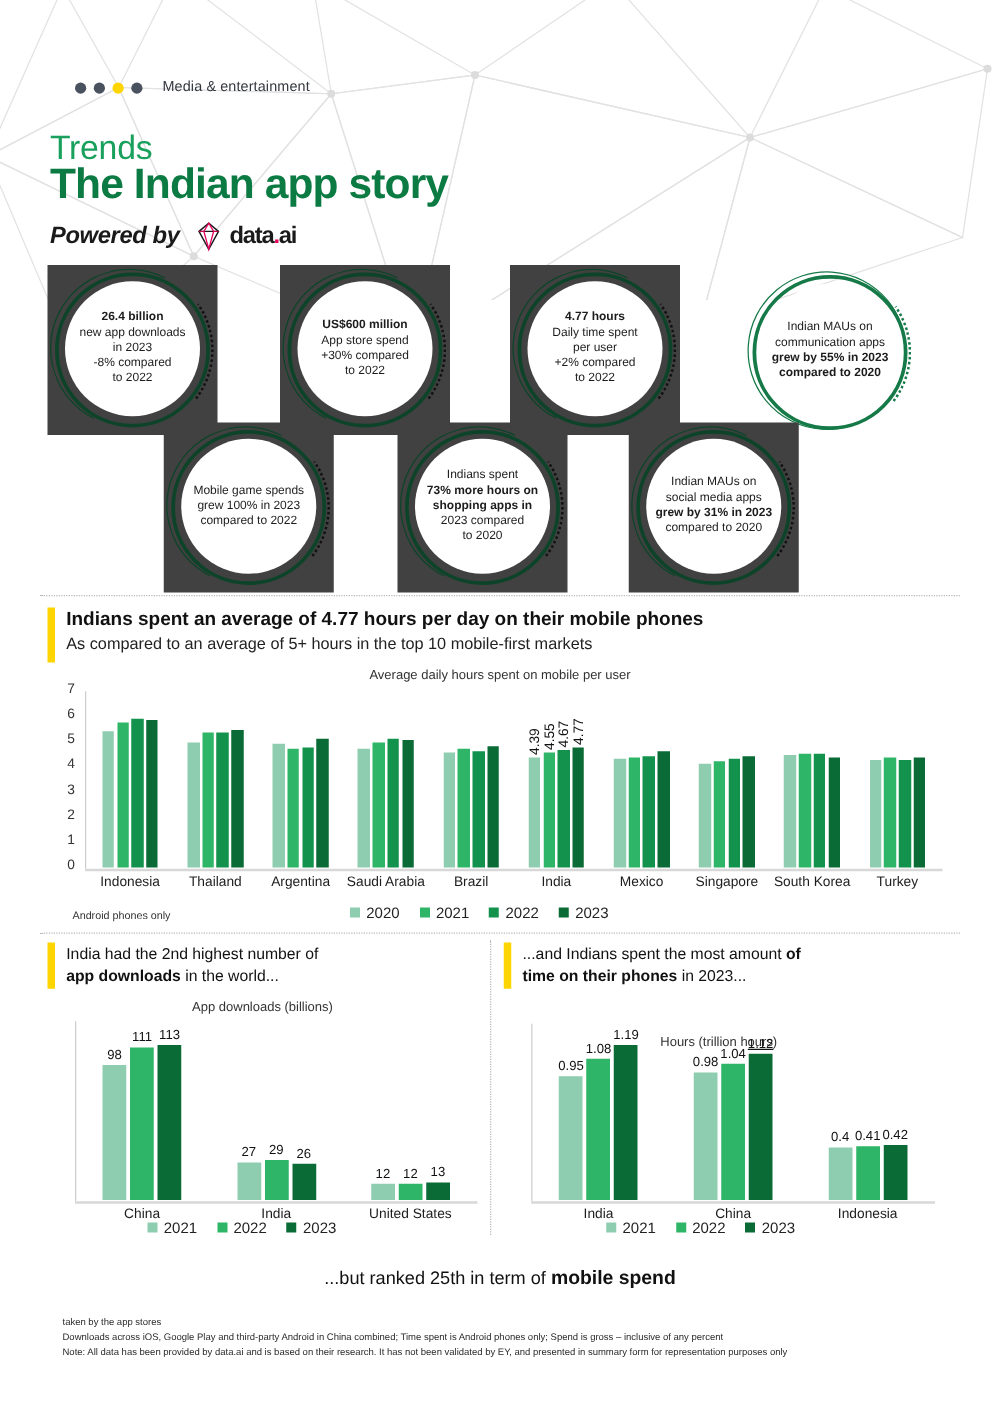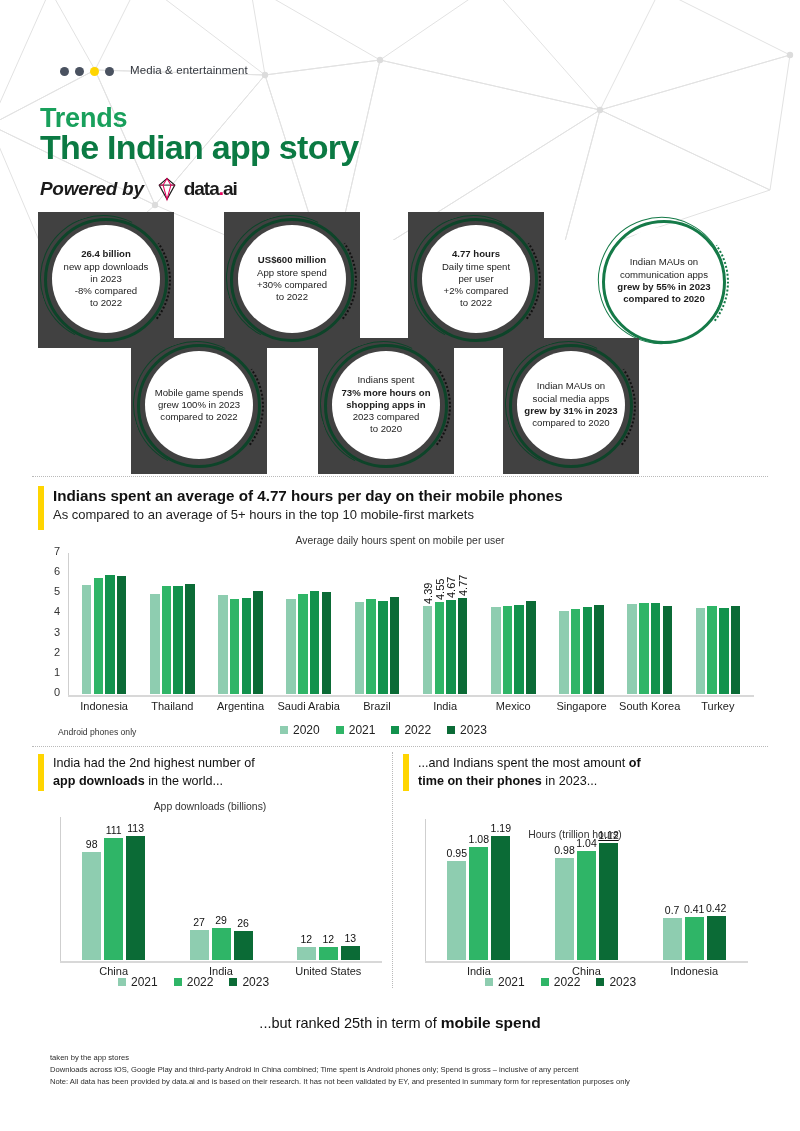--- a/index.html
+++ b/index.html
@@ -6,25 +6,25 @@
   body{
     width:800px;height:1131px;position:relative;overflow:hidden;
     background:#ffffff;
     font-family:"Liberation Sans","DejaVu Sans",sans-serif;
     color:#2b2b2b;
   }
   .poly-bg{position:absolute;left:0;top:0;width:800px;height:240px;z-index:0;pointer-events:none;}
 
   
   .header{position:absolute;left:0;top:0;width:800px;z-index:2;}
-  .kicker{position:absolute;left:60px;top:64px;display:flex;align-items:flex-end;gap:6px;}
+  .kicker{position:absolute;left:60px;top:64px;display:flex;align-items:center;gap:6px;}
   .kdot{width:9px;height:9px;border-radius:50%;background:#4a5260;display:block;}
   .kdot.y{background:#ffd500;}
   .kicker-label{font-size:11.5px;color:#33373e;margin-left:10px;letter-spacing:.1px;}
-  .trends{position:absolute;left:40px;top:103px;font-size:27px;color:#19a05c;font-weight:700;letter-spacing:-.2px;}
+  .trends{position:absolute;left:40px;top:103px;font-size:27px;color:#19a05c;font-weight:400;letter-spacing:-.2px;}
   .maintitle{position:absolute;left:40px;top:128px;font-size:34px;font-weight:bold;color:#0b7a43;letter-spacing:-.7px;}
   .powered{position:absolute;left:40px;top:176px;display:flex;align-items:center;gap:6px;}
   .powered-txt{font-size:19px;font-style:italic;font-weight:bold;color:#1a1a1a;letter-spacing:-.3px;}
   .logo-wrap{display:flex;align-items:center;gap:4px;margin-left:4px;}
   .logo-txt{font-size:19px;font-weight:bold;color:#1a1a1a;letter-spacing:-1px;}
   .logo-dot{color:#e6005c;}
 
   
   .stats{position:absolute;left:0;top:205px;width:800px;height:270px;z-index:2;}
   .stat{position:absolute;width:136px;height:136px;}
@@ -361,21 +361,21 @@
     <div class="vallabel" style="left:484.3333333333333px;top:821.7111111111111px;width:33px;">1.19</div>
     <div class="catlabel" style="left:425px;top:965px;width:107.66666666666667px;">India</div>
     <div class="bar" style="left:555px;top:857.6444444444445px;width:19px;height:102.35555555555554px;background:#8ecdb0;"></div>
     <div class="vallabel" style="left:548px;top:843.6444444444445px;width:33px;">0.98</div>
     <div class="bar" style="left:577px;top:851.3777777777777px;width:19px;height:108.62222222222222px;background:#2fb567;"></div>
     <div class="vallabel" style="left:570px;top:837.3777777777777px;width:33px;">1.04</div>
     <div class="bar" style="left:599px;top:843.0222222222222px;width:19px;height:116.97777777777777px;background:#0b6b36;"></div>
     <div class="vallabel" style="left:592px;top:829.0222222222222px;width:33px;text-decoration:underline;">1.12</div>
     <div class="catlabel" style="left:532.6666666666666px;top:965px;width:107.66666666666667px;">China</div>
     <div class="bar" style="left:662.6666666666667px;top:918.2222222222222px;width:19px;height:41.77777777777778px;background:#8ecdb0;"></div>
-    <div class="vallabel" style="left:655.6666666666667px;top:904.2222222222222px;width:33px;">0.7</div>
+    <div class="vallabel" style="left:655.6666666666667px;top:904.2222222222222px;width:33px;">0.4</div>
     <div class="bar" style="left:684.6666666666667px;top:917.1777777777778px;width:19px;height:42.822222222222216px;background:#2fb567;"></div>
     <div class="vallabel" style="left:677.6666666666667px;top:903.1777777777778px;width:33px;">0.41</div>
     <div class="bar" style="left:706.6666666666667px;top:916.1333333333333px;width:19px;height:43.86666666666666px;background:#0b6b36;"></div>
     <div class="vallabel" style="left:699.6666666666667px;top:902.1333333333333px;width:33px;">0.42</div>
     <div class="catlabel" style="left:640.3333333333334px;top:965px;width:107.66666666666667px;">Indonesia</div>
   </div>
 <div class="legend" id="legendTm" style="left:485px;top:975px;">
     <div class="lg-item">
       <span class="lg-sw" style="background:#8ecdb0;"></span>
       <span class="lg-tx">2021</span>

